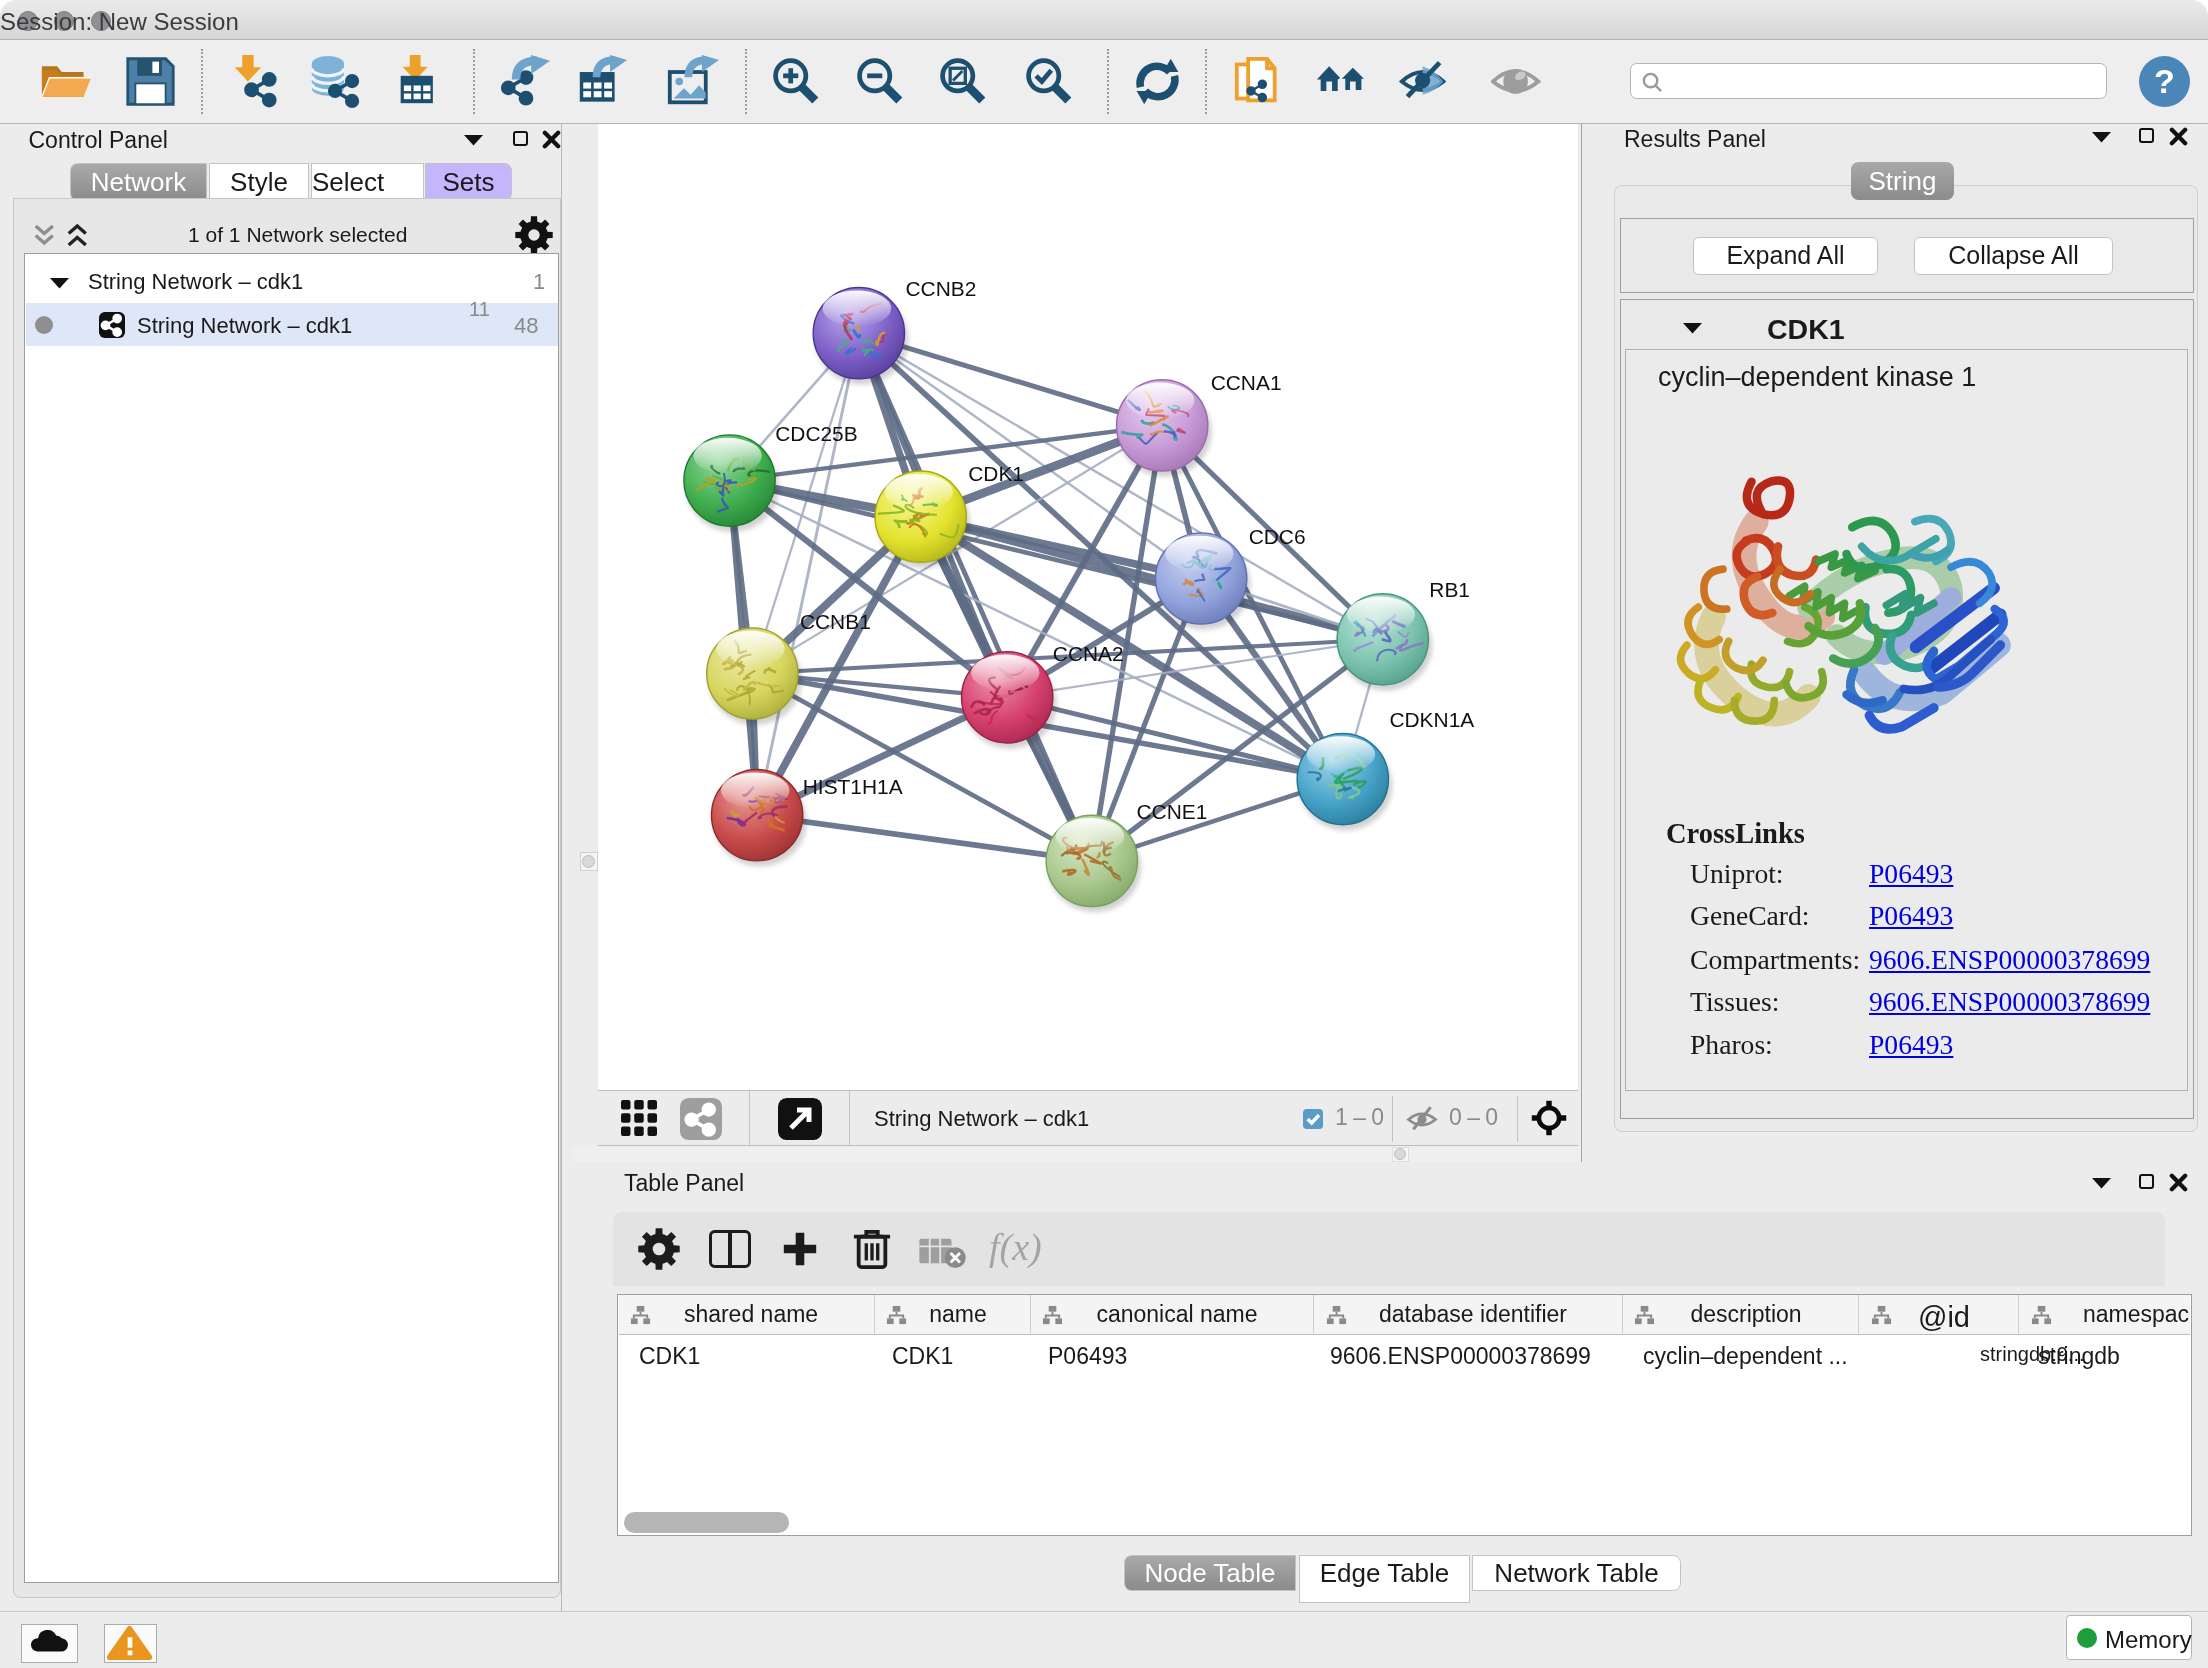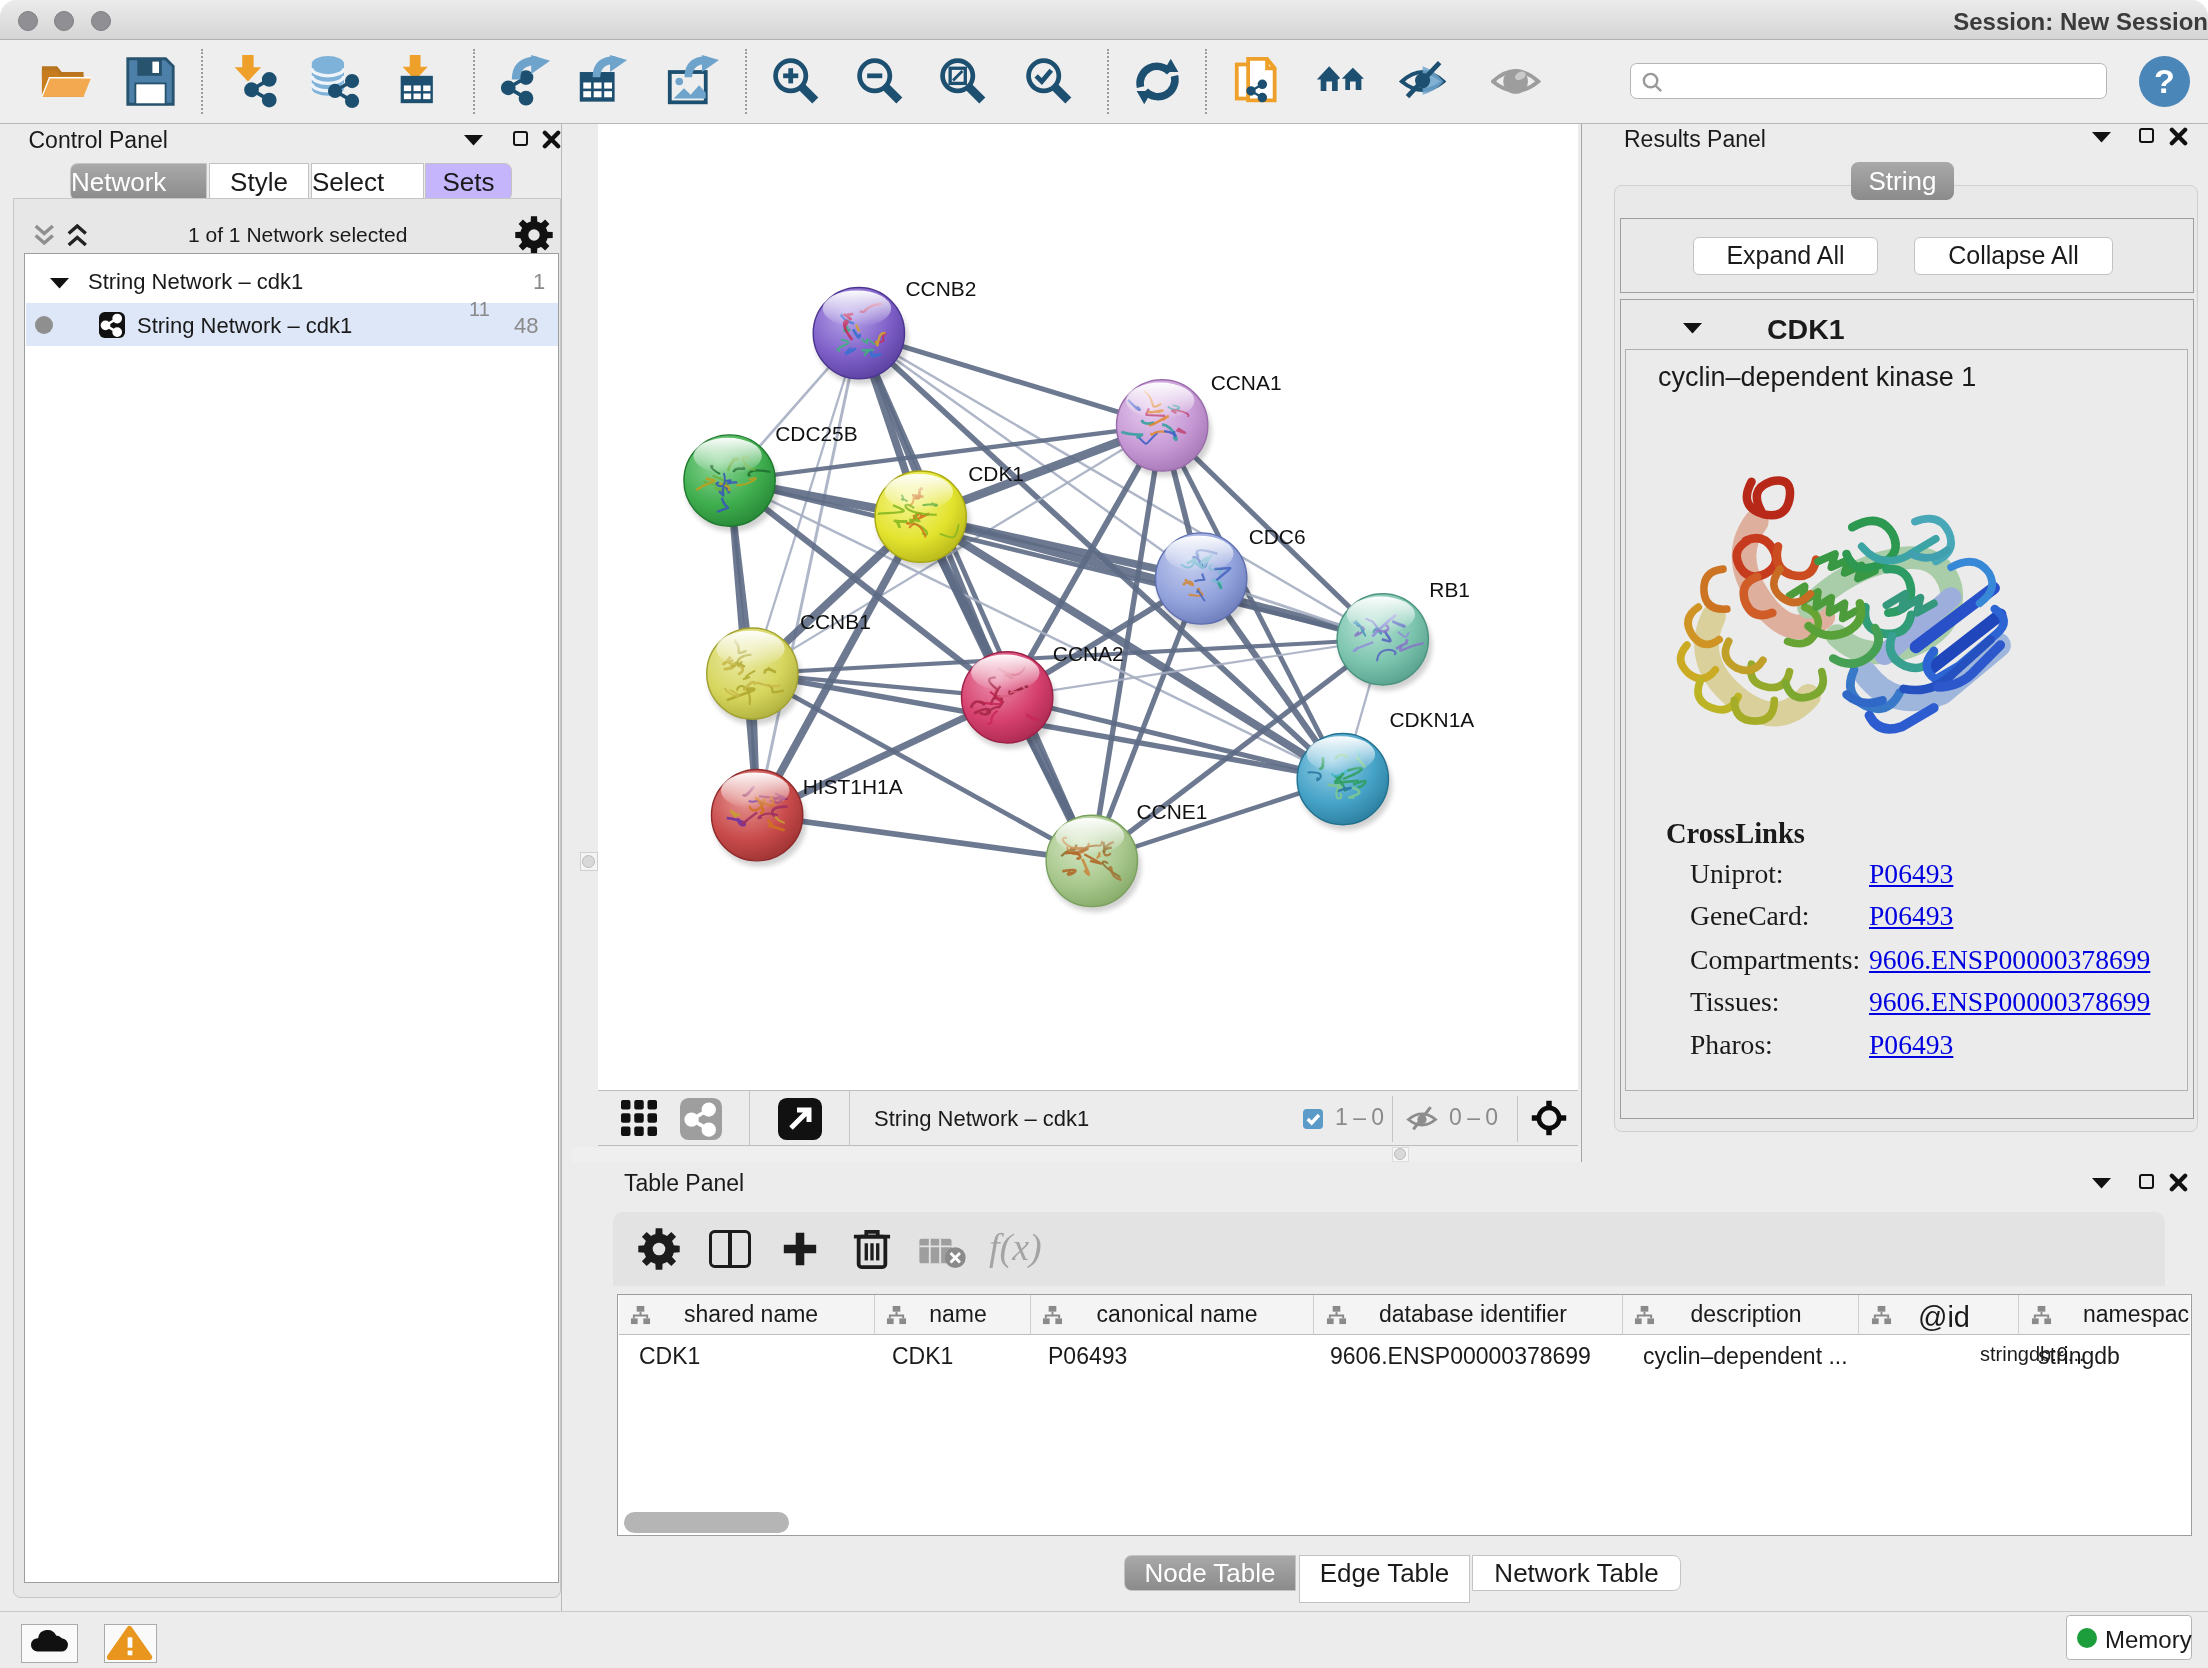--- a/index.html
+++ b/index.html
@@ -6,21 +6,21 @@
 .txt{position:absolute;white-space:nowrap}
 #win{position:absolute;inset:0;background:#ececec;border-radius:17px 17px 0 0;overflow:hidden}
 .seltab{background:linear-gradient(#a9a9a9,#8b8b8b);color:#fff}
 .btn{position:absolute;background:#fff;border:1.4px solid #c3c3c3;border-radius:6px;text-align:center}
 </style></head><body>
 <div id="win">
 <div class="abs" style="left:0;top:0;width:2208px;height:40px;background:linear-gradient(#ebebeb,#d5d5d5);border-bottom:1px solid #b1b1b1">
 <div class="abs" style="left:18px;top:11.4px;width:20px;height:20px;border-radius:50%;background:#8f8f94;border:1px solid #7e7e83"></div>
 <div class="abs" style="left:54px;top:11.4px;width:20px;height:20px;border-radius:50%;background:#8f8f94;border:1px solid #7e7e83"></div>
 <div class="abs" style="left:91px;top:11.4px;width:20px;height:20px;border-radius:50%;background:#8f8f94;border:1px solid #7e7e83"></div>
-<div class="txt" style="left:0;right:0;text-align:right;top:7.6px;font-size:24px;font-weight:700;color:#3b3b3b">Session: New Session</div>
+<div class="txt" style="left:0;right:0;text-align:left;top:7.6px;font-size:24px;font-weight:400;color:#3b3b3b">Session: New Session</div>
     </div>
 <div class="abs" style="left:0;top:40px;width:2208px;height:84px;background:#eeeeee;border-bottom:1px solid #b6b6b6"></div>
 <div class="abs" style="left:201px;top:49px;width:0;height:65px;border-left:2.9px dotted #9b9b9b"></div>
 <div class="abs" style="left:473px;top:49px;width:0;height:65px;border-left:2.9px dotted #9b9b9b"></div>
 <div class="abs" style="left:745px;top:49px;width:0;height:65px;border-left:2.9px dotted #9b9b9b"></div>
 <div class="abs" style="left:1107px;top:49px;width:0;height:65px;border-left:2.9px dotted #9b9b9b"></div>
 <div class="abs" style="left:1205px;top:49px;width:0;height:65px;border-left:2.9px dotted #9b9b9b"></div>
 <div class="abs" style="left:0;top:40px;width:2208px;height:84px"></div>
 <svg style="position:absolute;left:40px;top:55px" width="53" height="53" viewBox="0 0 56 56">
       <path d="M2 12 h16 l5 6 h23 v6 H2 Z" fill="#b9741f"></path>
@@ -183,21 +183,21 @@
 <div class="abs" style="left:2139px;top:56px;width:51px;height:51px;border-radius:50%;background:#4a86b8;color:#fff;font-weight:bold;font-size:34px;text-align:center;line-height:51px">?</div>
 <div class="abs" style="left:7.6px;top:124px;width:554px;height:1488px;background:#ececec;border-right:1px solid #b9b9b9"></div>
 <div class="txt" style="left:28.5px;top:127px;font-size:23px">Control Panel</div>
 <svg style="position:absolute;left:463px;top:134px" width="21" height="12.4" viewBox="0 0 22 13">
       <polygon points="1,1 21,1 11,12" fill="#111"></polygon>
     </svg>
 <div style="position:absolute;left:513px;top:131px;width:15px;height:15px;border:2.4px solid #111;border-radius:2.9px"></div>
 <svg style="position:absolute;left:542px;top:130px" width="19" height="19" viewBox="0 0 20 20">
       <path d="M3 3 L17 17 M17 3 L3 17" stroke="#111" stroke-width="4.5" stroke-linecap="round"></path>
     </svg>
-<div class="abs seltab" style="left:70px;top:163px;width:137px;height:38px;border:1.4px solid #c3c3c3;border-radius:7.6px 0 0 7.6px;text-align:left;line-height:36px;font-size:26px">Network</div>
+<div class="abs seltab" style="left:70px;top:163px;width:137px;height:38px;border:1.4px solid #c3c3c3;border-radius:7.6px 0 0 7.6px;text-align:center;line-height:36px;font-size:26px">Network</div>
 <div class="abs " style="left:209px;top:163px;width:100px;height:38px;background:#fff;border:1.4px solid #c3c3c3;text-align:center;line-height:36px;font-size:26px">Style</div>
 <div class="abs " style="left:311px;top:163px;width:113px;height:38px;background:#fff;border:1.4px solid #c3c3c3;text-align:left;line-height:36px;font-size:26px">Select</div>
 <div class="abs " style="left:425px;top:163px;width:87px;height:38px;background:#c4b5fd;border:1.4px solid #c3c3c3;border-radius:0 7.6px 7.6px 0;text-align:center;line-height:36px;font-size:26px">Sets</div>
 <div class="abs" style="left:13.3px;top:198px;width:548px;height:1400px;background:#e7e7e7;border:1.4px solid #c6c6c6;border-radius:0 0 7.6px 7.6px"></div>
 <svg class="abs" style="left:30px;top:222px" width="28.5" height="27" viewBox="0 0 30 28">
       <path d="M6 4 l9 8 9-8 M6 14 l9 8 9-8" stroke="#8f8f8f" stroke-width="3.5" fill="none"></path>
     </svg>
 <svg class="abs" style="left:63px;top:222px" width="28.5" height="27" viewBox="0 0 30 28">
       <path d="M6 12 l9-8 9 8 M6 24 l9-8 9 8" stroke="#222" stroke-width="3.5" fill="none"></path>
     </svg>

